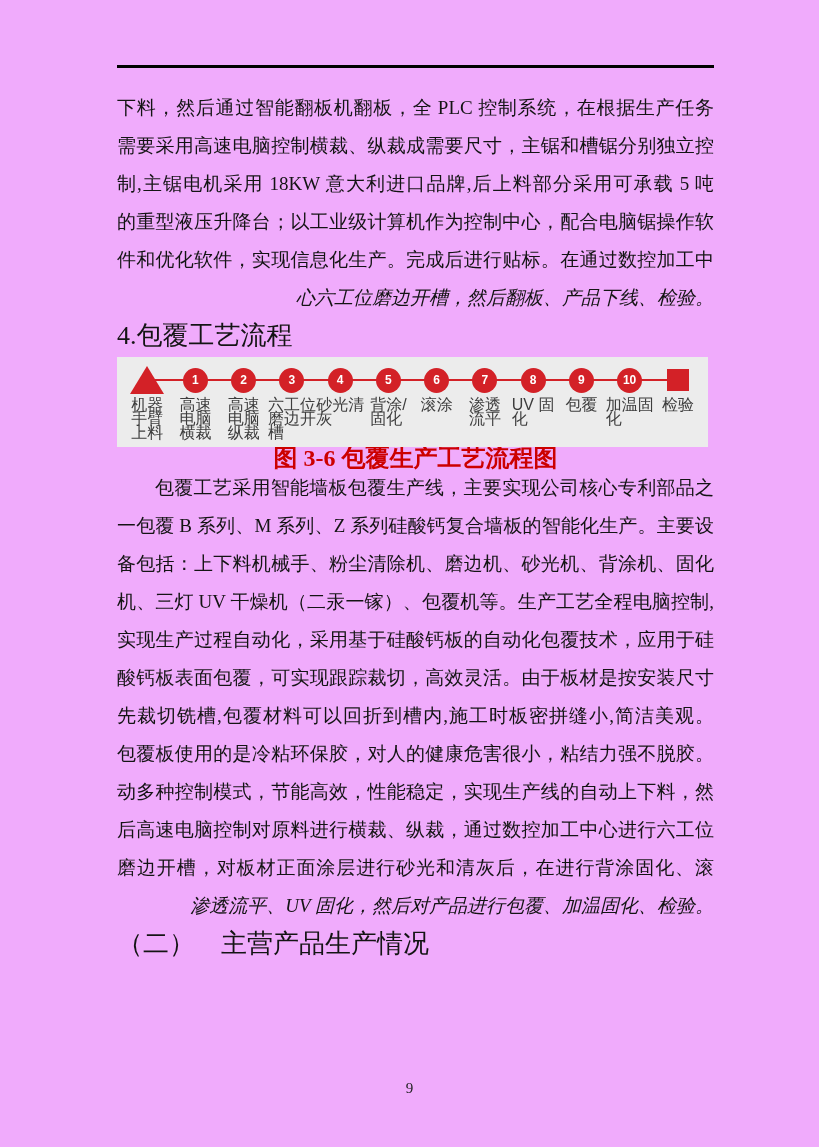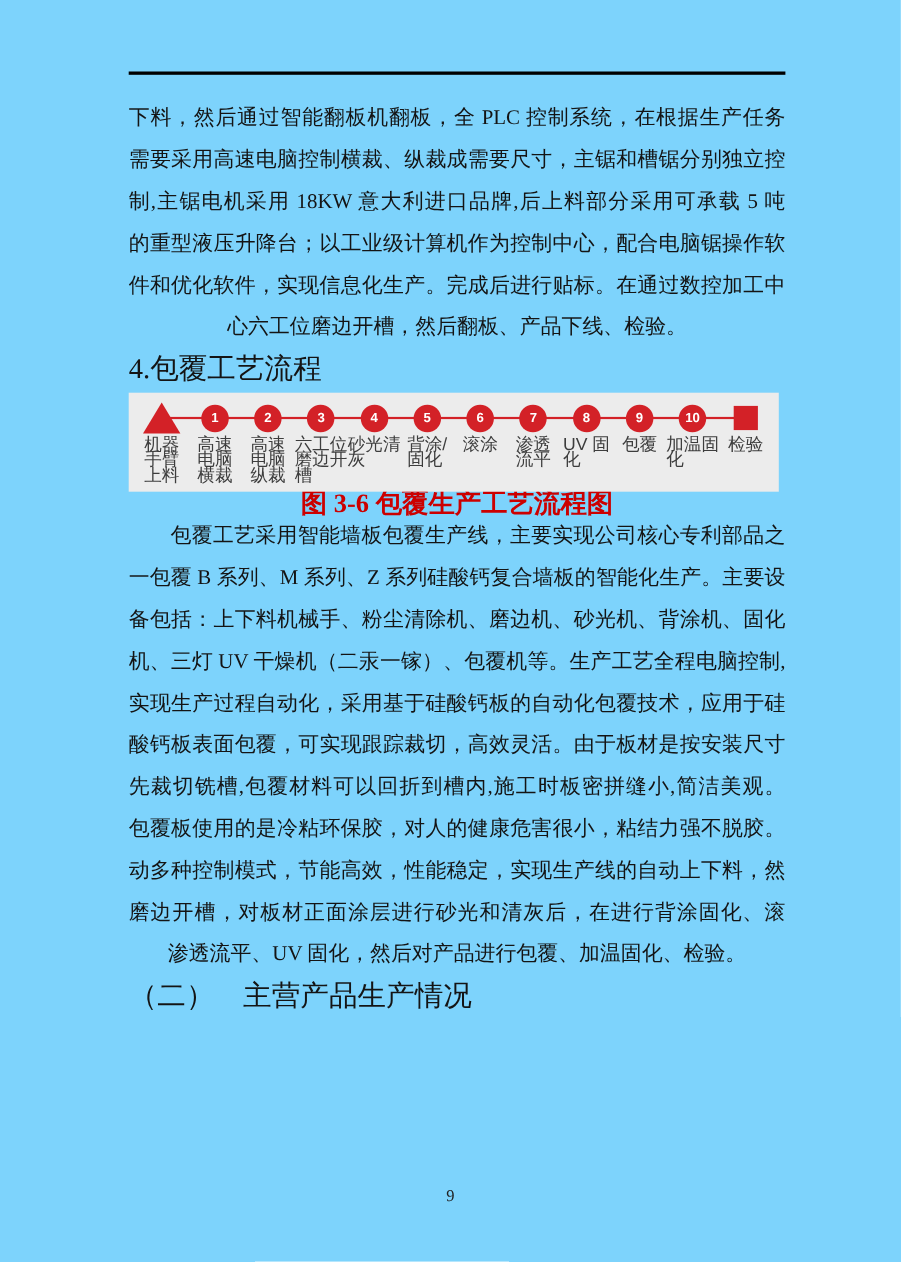--- a/index.html
+++ b/index.html
@@ -9,21 +9,21 @@
     height: 1147px;
     background: #ffffff;
     overflow: hidden;
     font-family: "Liberation Serif", "DejaVu Serif", serif;
     color: #111111;
   }
   .page {
     position: relative;
     width: 819px;
     height: 1147px;
-    background: #7dd3fc;
+    background: #f0abfc;
   }
   .header-rule {
     position: absolute;
     top: 65px;
     left: 117px;
     width: 597px;
     height: 3px;
     background: #000000;
   }
   .doc {
@@ -42,21 +42,22 @@
     white-space: normal;
     color: #141414;
   }
   .jl::after {
     content: "";
     display: inline-block;
     width: 100%;
     height: 0;
   }
   .jl.last {
-    text-align: center;
+    text-align: right;
+    font-style: italic;
   }
   .jl.last::after { content: none; }
   .jl.indent { text-indent: 38px; }
   .bodyline {
     font-size: 26px;
     line-height: 38px;
     height: 38px;
     color: #141414;
   }
   
@@ -296,20 +297,21 @@
     <div>
       <div class="jl indent">包覆工艺采用智能墙板包覆生产线，主要实现公司核心专利部品之</div>
       <div class="jl">一包覆 B 系列、M 系列、Z 系列硅酸钙复合墙板的智能化生产。主要设</div>
       <div class="jl">备包括：上下料机械手、粉尘清除机、磨边机、砂光机、背涂机、固化</div>
       <div class="jl">机、三灯 UV 干燥机（二汞一镓）、包覆机等。生产工艺全程电脑控制,</div>
       <div class="jl">实现生产过程自动化，采用基于硅酸钙板的自动化包覆技术，应用于硅</div>
       <div class="jl">酸钙板表面包覆，可实现跟踪裁切，高效灵活。由于板材是按安装尺寸</div>
       <div class="jl">先裁切铣槽,包覆材料可以回折到槽内,施工时板密拼缝小,简洁美观。</div>
       <div class="jl">包覆板使用的是冷粘环保胶，对人的健康危害很小，粘结力强不脱胶。</div>
       <div class="jl">动多种控制模式，节能高效，性能稳定，实现生产线的自动上下料，然</div>
+      <div class="jl">后高速电脑控制对原料进行横裁、纵裁，通过数控加工中心进行六工位</div>
       <div class="jl">磨边开槽，对板材正面涂层进行砂光和清灰后，在进行背涂固化、滚装、</div>
       <div class="jl last">渗透流平、UV 固化，然后对产品进行包覆、加温固化、检验。</div>
     </div>
 
     <div class="bodyline">（二）　主营产品生产情况</div>
 
   </div>
 
   <div class="footer-pagenum">9</div>
 

